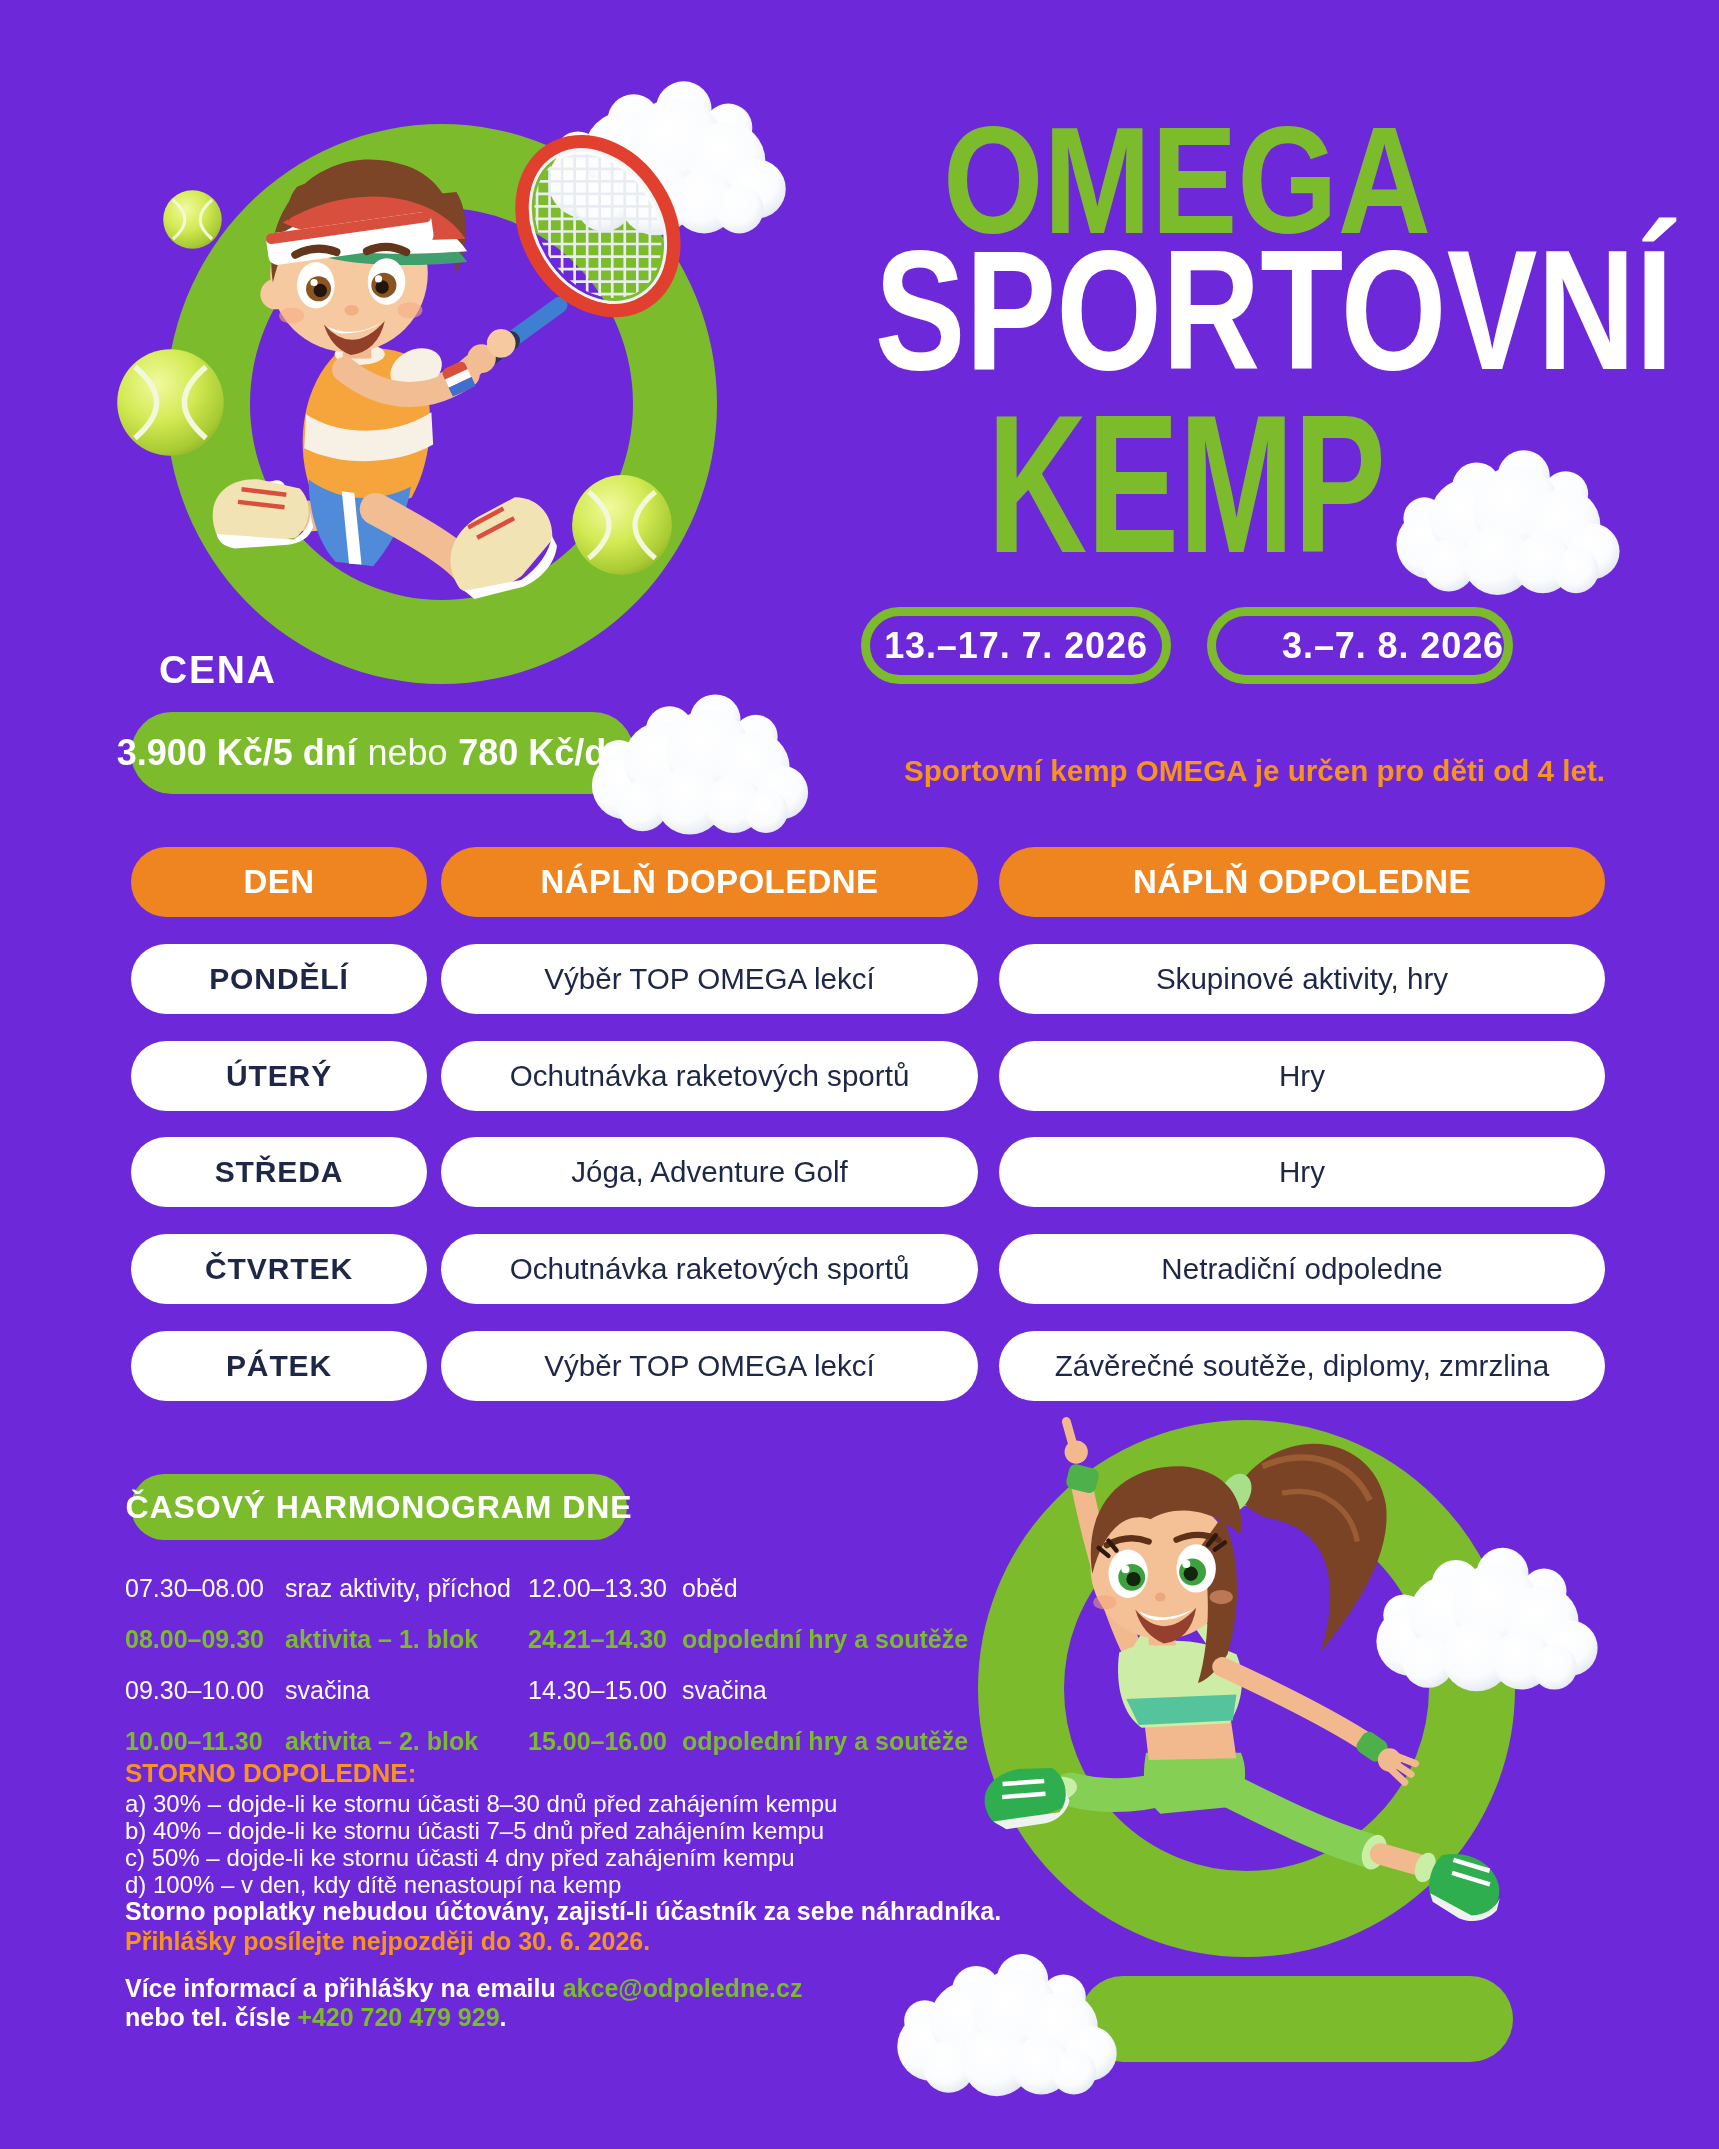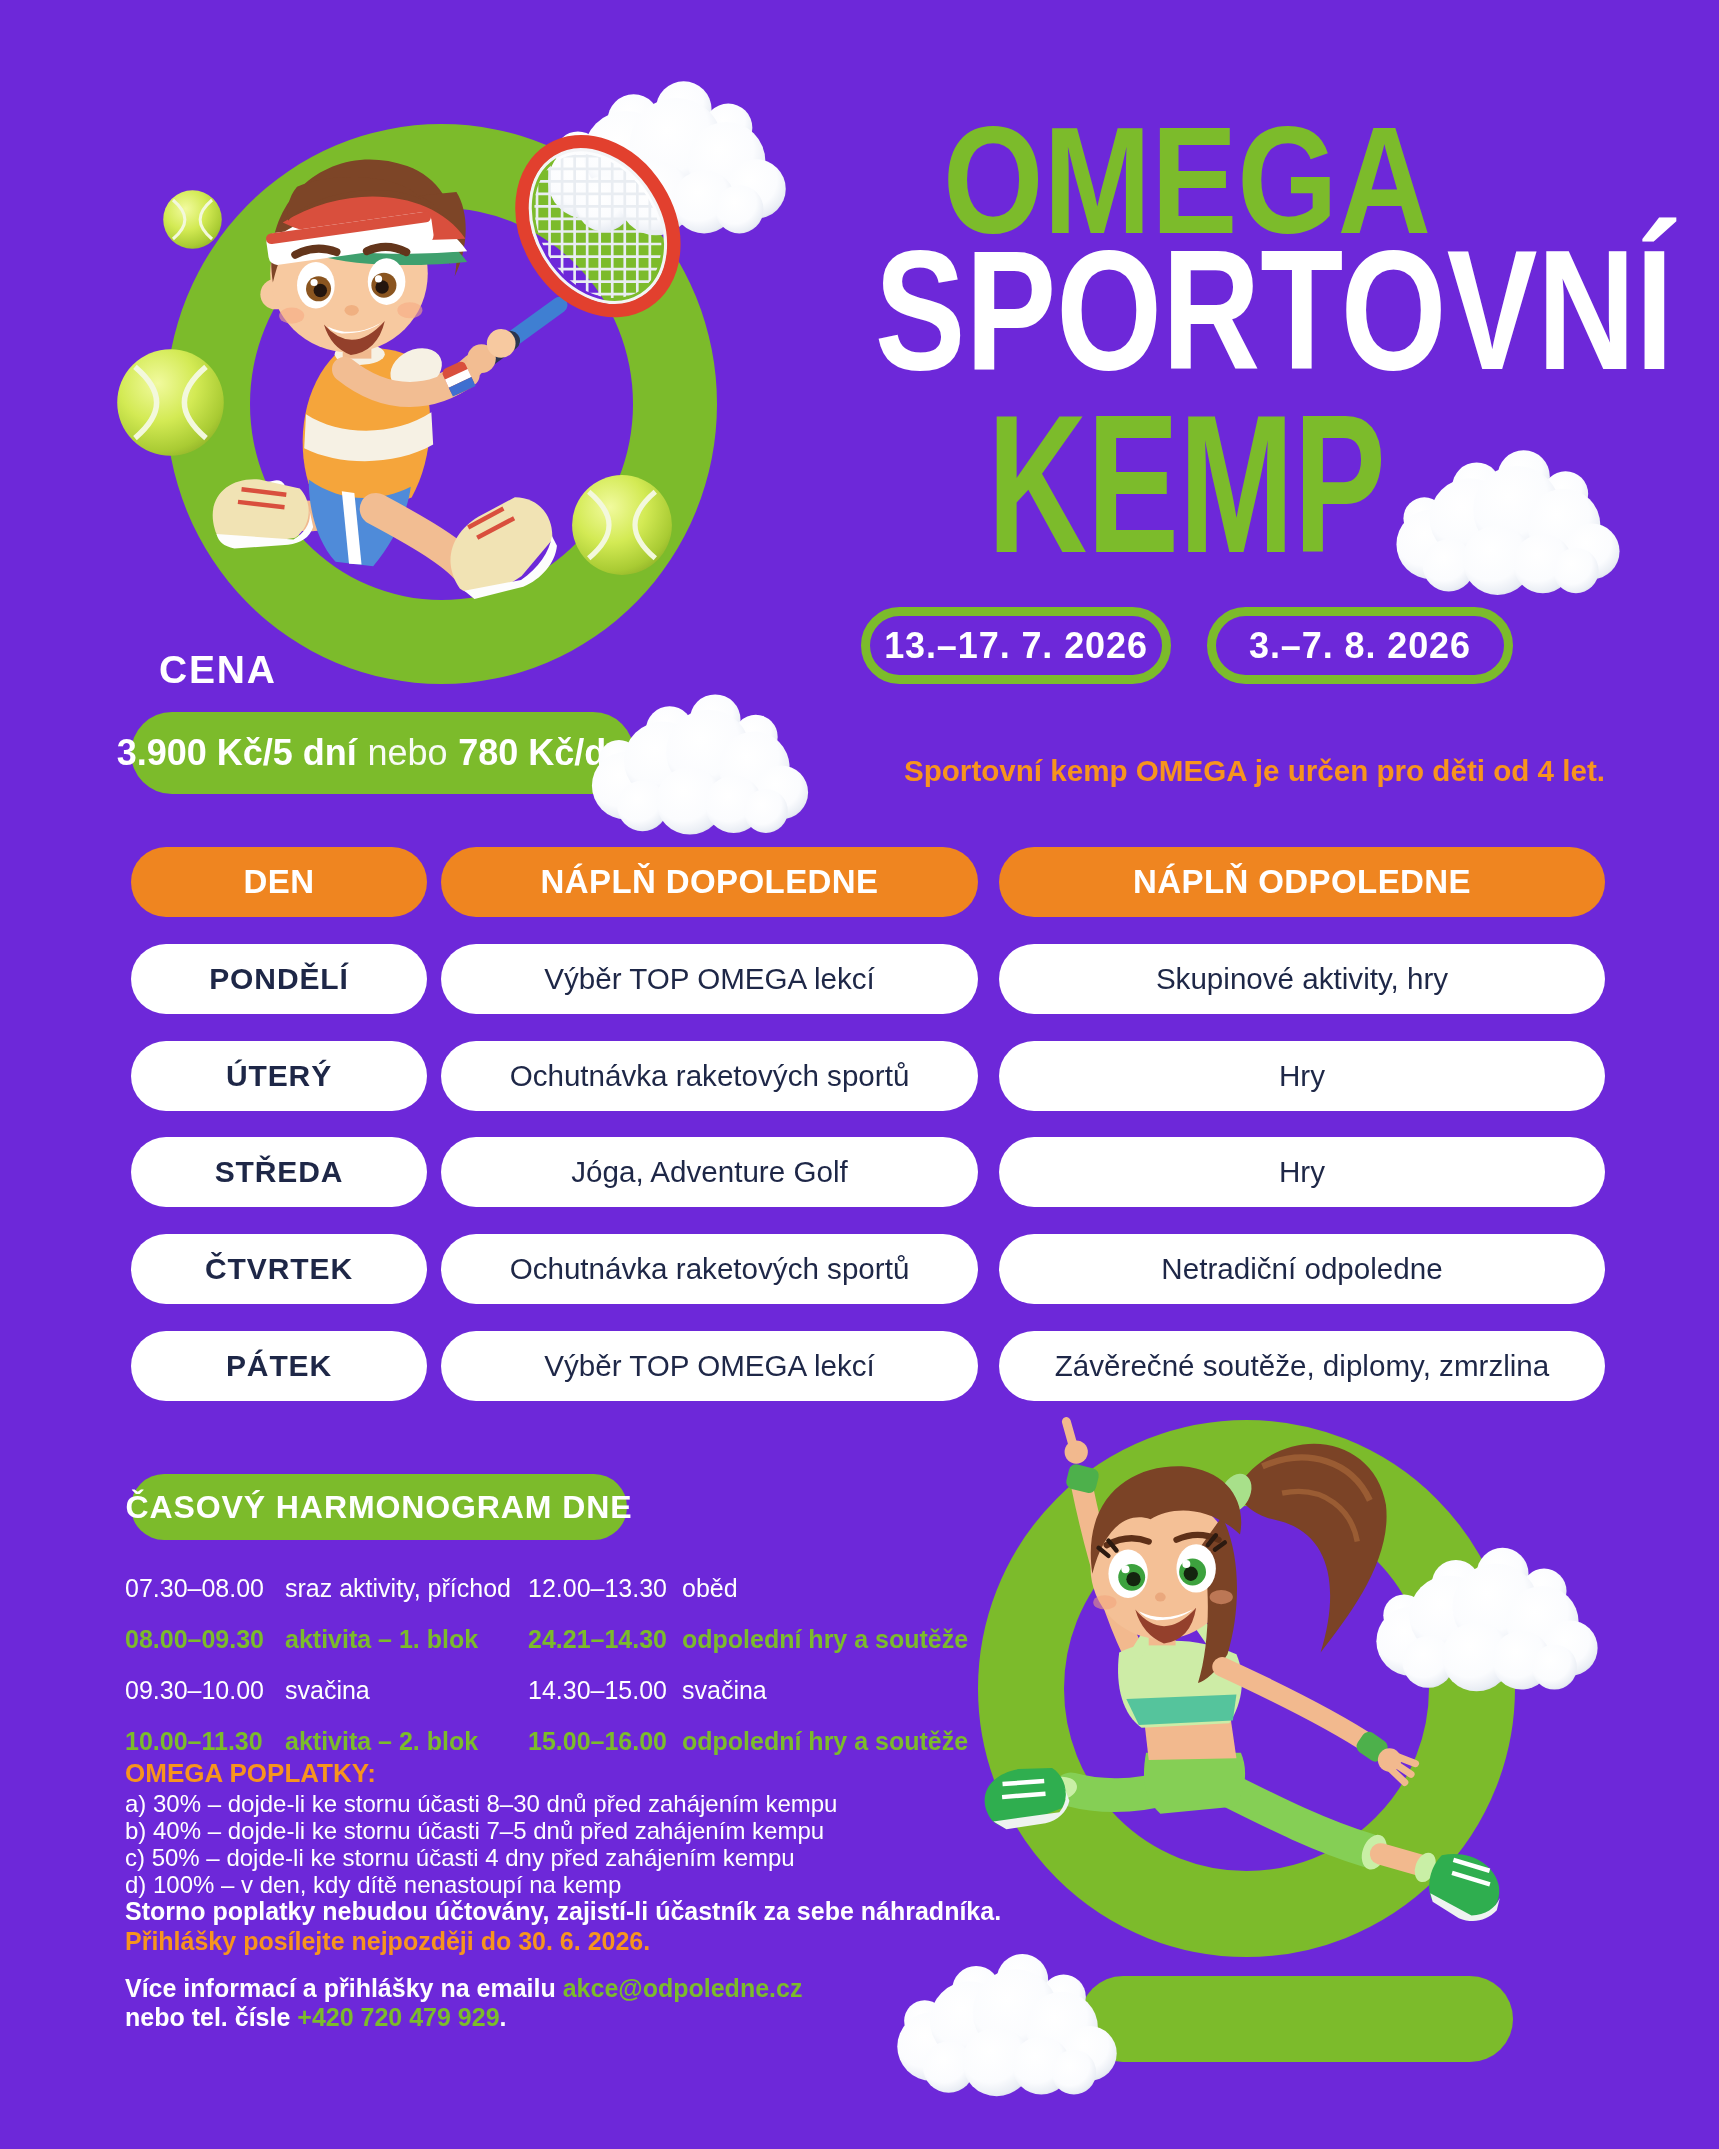--- a/index.html
+++ b/index.html
@@ -208,21 +208,21 @@
   <div class="title-line tl2"><span>SPORTOVNÍ</span></div>
   <div class="title-line tl3"><span>KEMP</span></div>
 
   <svg class="abs" style="left:1386px;top:441px" width="244" height="158" viewBox="0 0 280 180">
       <use href="#symCloud"></use>
     </svg>
 
   <div class="pill date-pill" style="left:861px;top:607px;width:310px;">
       <span>13.–17. 7. 2026</span>
     </div>
-  <div class="pill date-pill" style="left:1207px;top:607px;width:306px;">
+  <div class="pill date-pill" style="left:1207px;top:607px;width:306px;justify-content:flex-end;">
       <span>3.–7. 8. 2026</span>
     </div>
 
   <div class="abs cena">CENA</div>
   <div class="pill price-pill">
     <b>3.900 Kč/5 dní</b>
     <span class="sep">nebo</span>
     <b>780 Kč/den</b>
   </div>
 
@@ -282,21 +282,21 @@
     <span class="t2">14.30–15.00</span>
     <span class="a2">svačina</span>
   </div>
   <div class="sch-row hl" style="top:1727px;">
     <span class="t1">10.00–11.30</span>
     <span class="a1">aktivita – 2. blok</span>
     <span class="t2">15.00–16.00</span>
     <span class="a2">odpolední hry a soutěže</span>
   </div>
 
-  <div class="abs storno-title">OMEGA POPLATKY:</div>
+  <div class="abs storno-title">STORNO DOPOLEDNE:</div>
   <div class="abs storno-items">
     <div>a) 30% – dojde-li ke stornu účasti 8–30 dnů před zahájením kempu</div>
     <div>b) 40% – dojde-li ke stornu účasti 7–5 dnů před zahájením kempu</div>
     <div>c) 50% – dojde-li ke stornu účasti 4 dny před zahájením kempu</div>
     <div>d) 100% – v den, kdy dítě nenastoupí na kemp</div>
   </div>
   <div class="abs waiver">Storno poplatky nebudou účtovány, zajistí-li účastník za sebe náhradníka.</div>
   <div class="abs deadline">Přihlášky posílejte nejpozději do 30. 6. 2026.</div>
 
   <div class="abs contact">

